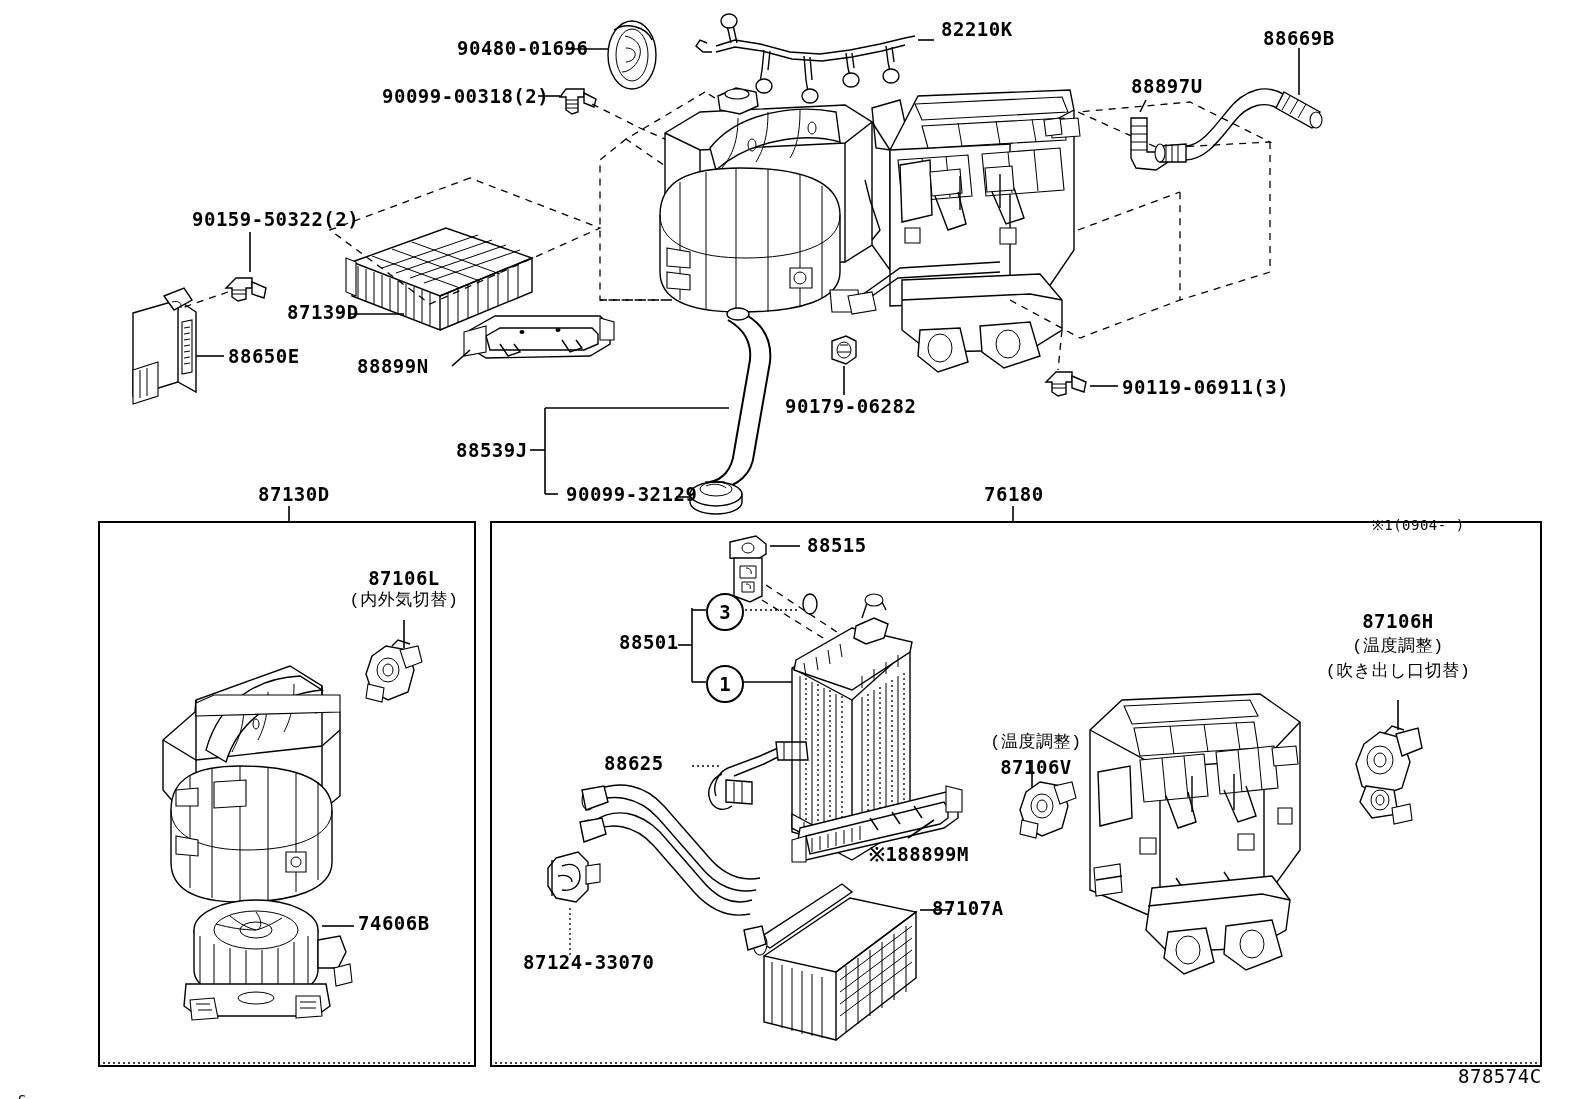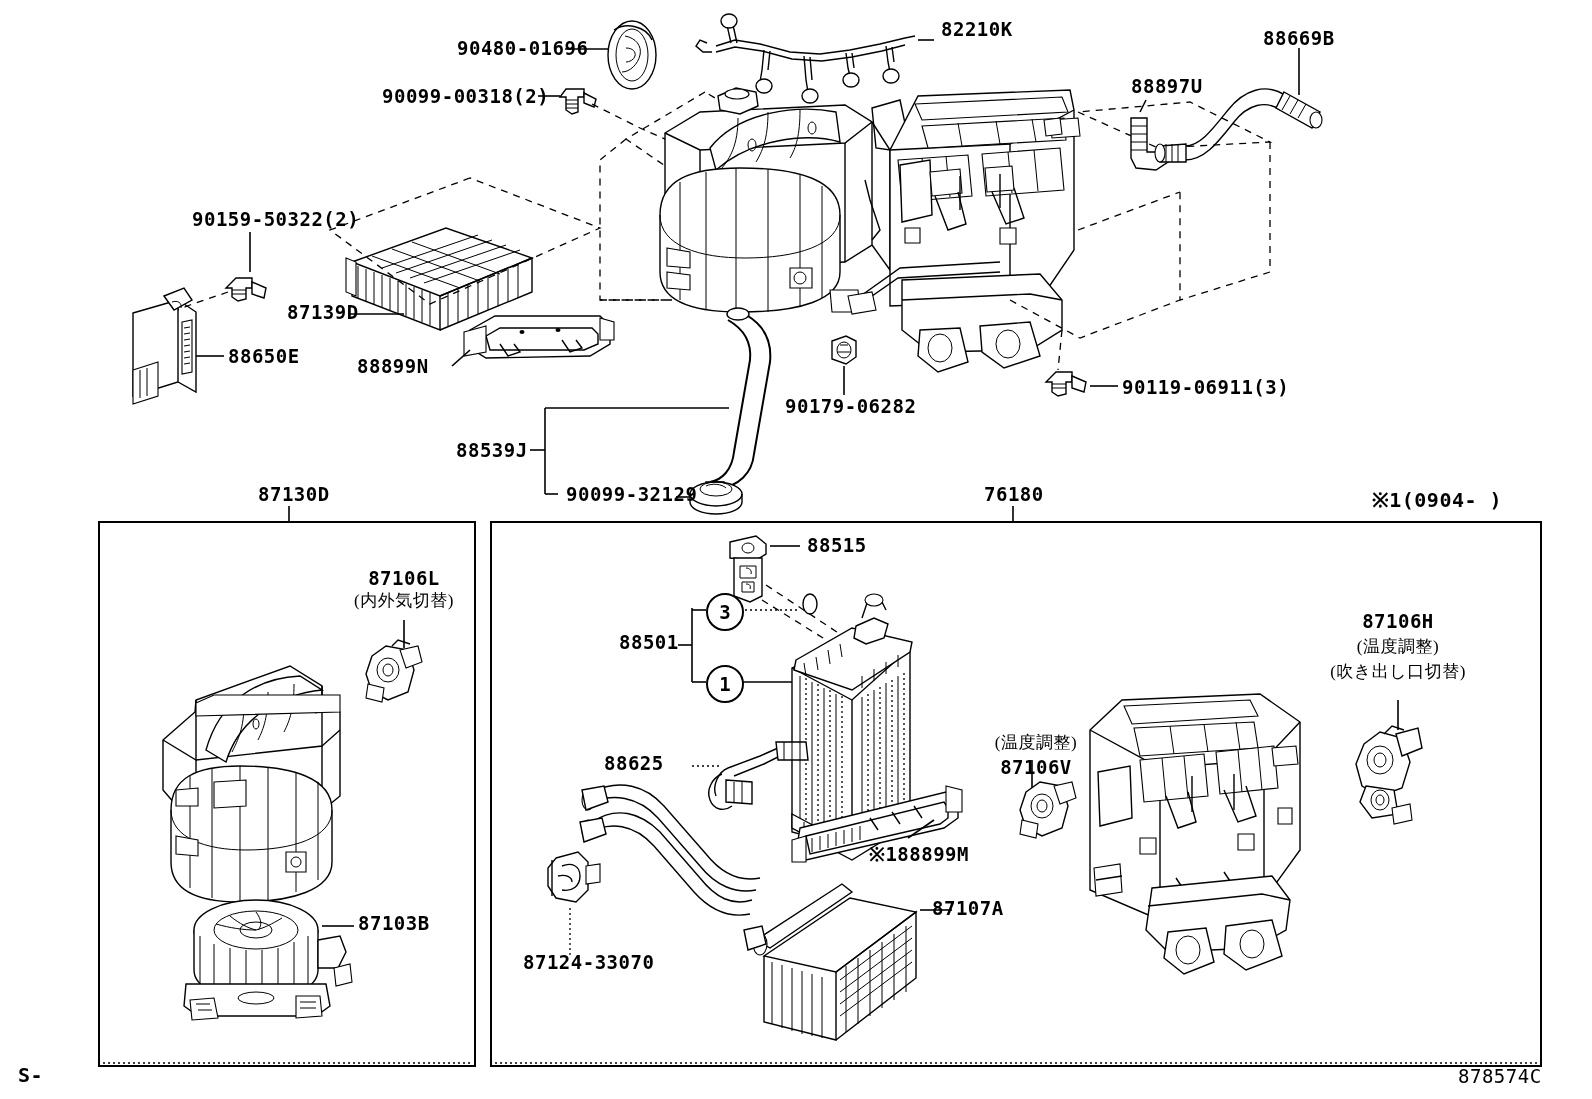--- a/index.html
+++ b/index.html
@@ -3,22 +3,22 @@
 <meta charset="utf-8">
 <title>Parts Diagram</title>
 <style>
   html,body{margin:0;padding:0;background:#ffffff;}
   body{width:1592px;height:1099px;overflow:hidden;
        font-family:"DejaVu Sans Mono","Liberation Mono",monospace;color:#000;}
   #sheet{position:relative;width:1592px;height:1099px;background:#fff;}
   .lbl{position:absolute;font-family:"DejaVu Sans Mono","Liberation Mono",monospace;
        font-weight:bold;font-size:19px;letter-spacing:.5px;color:#000;white-space:nowrap;
        line-height:1.15;}
-  .lbl.jp{font-family:Liberation Serif, serif;font-weight:normal;font-size:17px;}
-  .lbl.small{font-size:20px;font-weight:bold;}
+  .lbl.jp{font-family:Liberation Mono, monospace;font-weight:normal;font-size:17px;}
+  .lbl.small{font-size:14px;font-weight:normal;margin-top:28px;}
   .lbl.ctr{text-align:center;}
   .panel{position:absolute;border:2px solid #000;background:transparent;}
   svg{position:absolute;left:0;top:0;width:1592px;height:1099px;pointer-events:none;}
   .st{fill:none;stroke:#000;stroke-width:1.4;}
   .st2{fill:none;stroke:#000;stroke-width:2;}
   .thin{fill:none;stroke:#000;stroke-width:1;}
   .dsh{fill:none;stroke:#000;stroke-width:1.3;stroke-dasharray:7 6;}
   .dot{fill:none;stroke:#000;stroke-width:1.3;stroke-dasharray:2 3;}
   .ld{fill:none;stroke:#000;stroke-width:1.6;}
   .wh{fill:#fff;stroke:#000;stroke-width:1.4;}
@@ -473,21 +473,21 @@
   <div class="lbl" style="left:1122px;top:377px;">90119-06911(3)</div>
   <div class="lbl" style="left:456px;top:440px;">88539J</div>
   <div class="lbl" style="left:566px;top:484px;">90099-32129</div>
 
   <div class="lbl" style="left:258px;top:484px;">87130D</div>
   <div class="lbl" style="left:984px;top:484px;">76180</div>
   <div class="lbl small" style="left:1372px;top:489px;">※1(0904-    )</div>
 
   <div class="lbl ctr" style="left:340px;top:568px;width:128px;">87106L</div>
   <div class="lbl jp ctr" style="left:336px;top:591px;width:136px;">(内外気切替)</div>
-  <div class="lbl" style="left:358px;top:913px;">87103B</div>
+  <div class="lbl" style="left:358px;top:913px;">74606B</div>
 
   <div class="lbl" style="left:807px;top:535px;">88515</div>
   <div class="lbl" style="left:619px;top:632px;">88501</div>
   <div class="lbl" style="left:604px;top:753px;">88625</div>
   <div class="lbl" style="left:869px;top:844px;">※188899M</div>
   <div class="lbl ctr" style="left:976px;top:710px;width:120px;margin-top:47px;">87106V</div>
   <div class="lbl jp ctr" style="left:976px;top:733px;width:120px;">(温度調整)</div>
   <div class="lbl ctr" style="left:1338px;top:611px;width:120px;text-align:center;">87106H</div>
   <div class="lbl jp ctr" style="left:1330px;top:637px;width:136px;">(温度調整)</div>
   <div class="lbl jp ctr" style="left:1314px;top:662px;width:168px;">(吹き出し口切替)</div>

